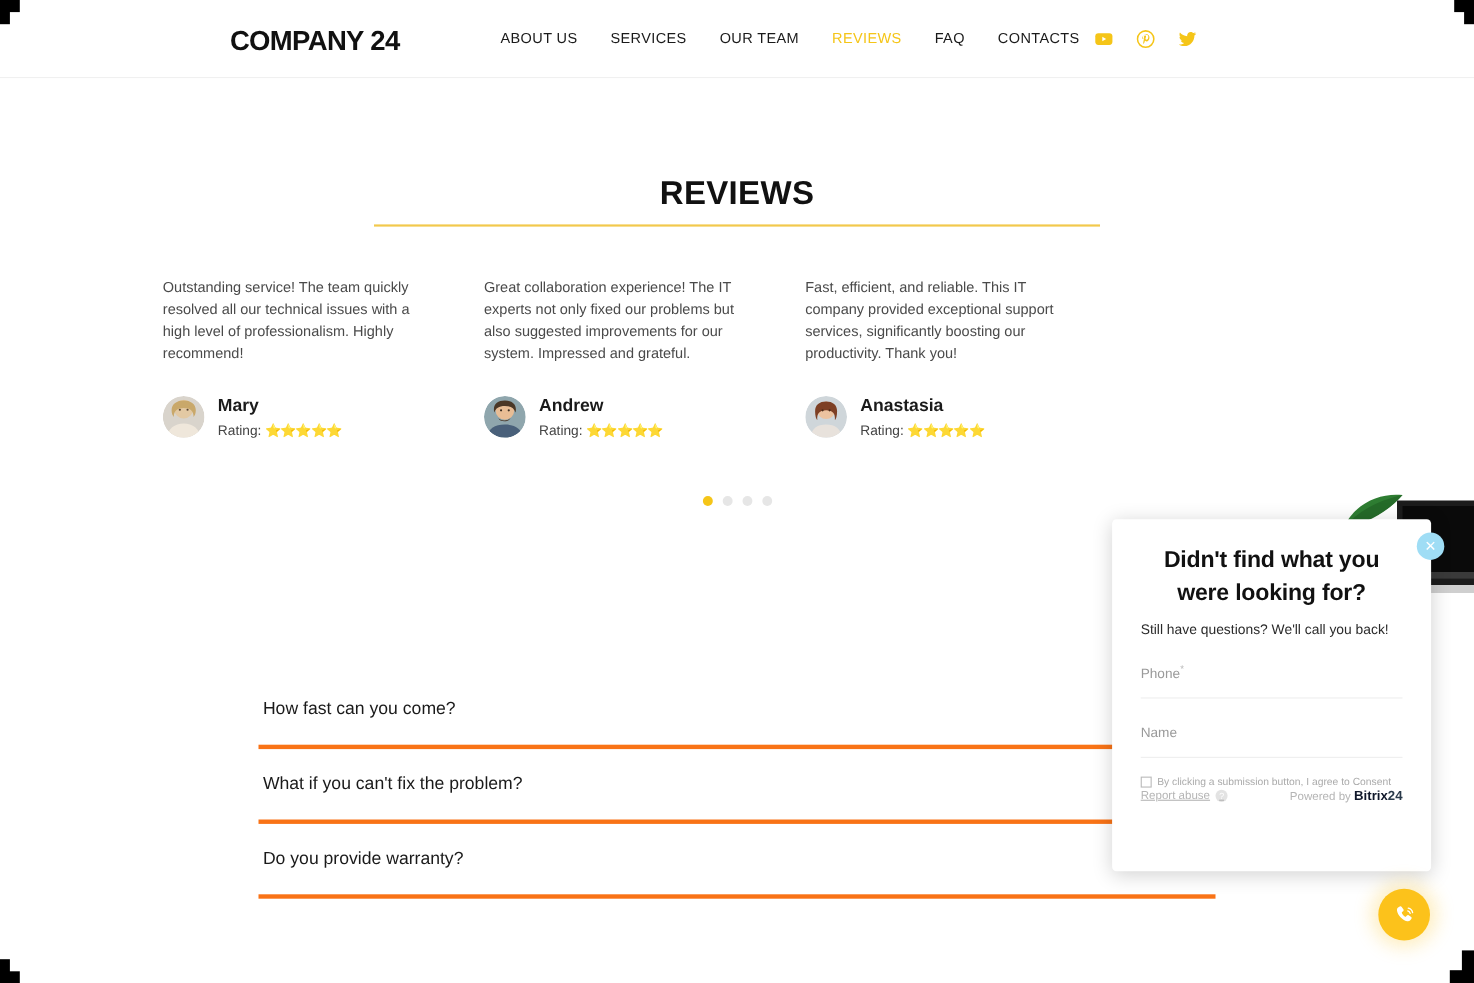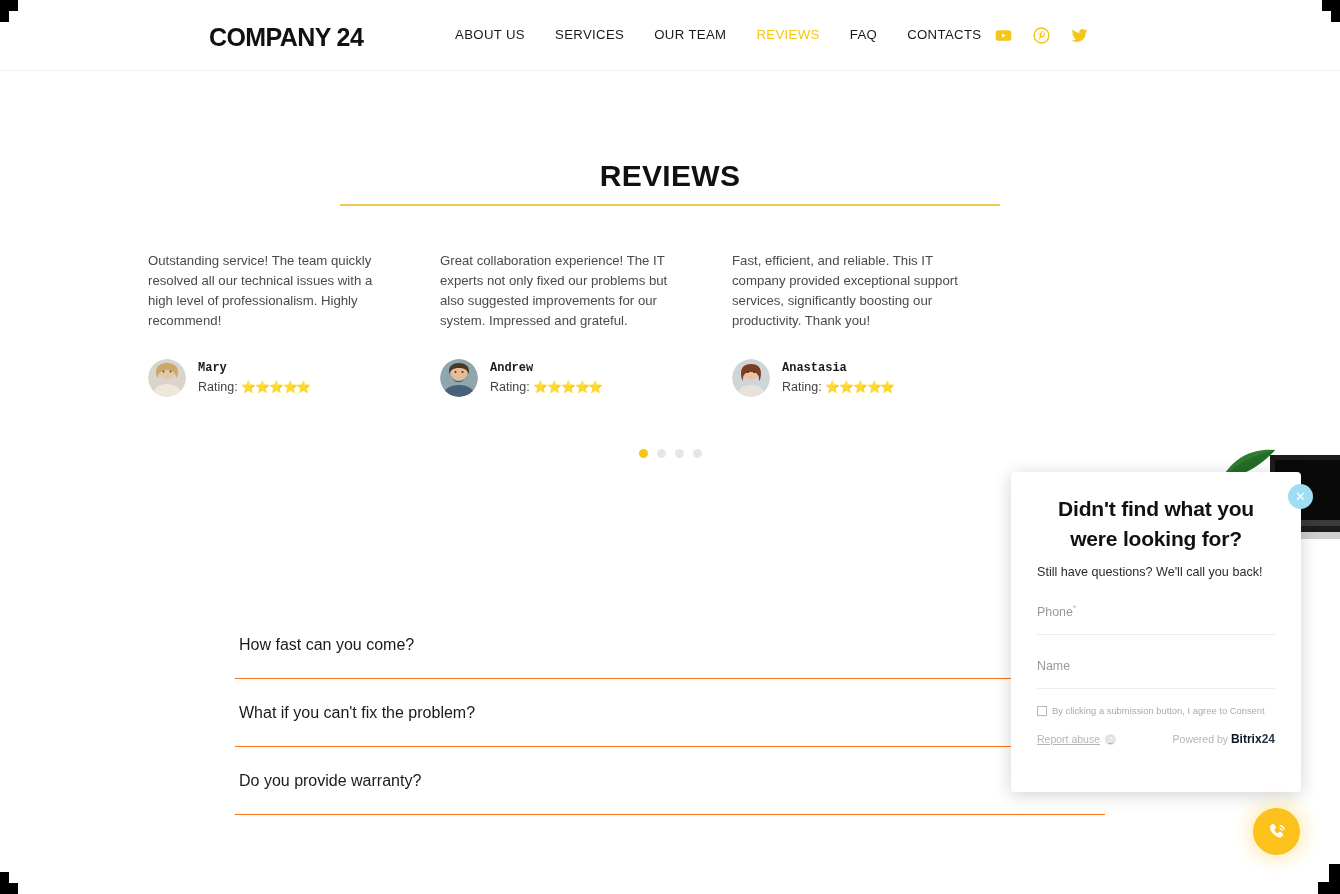--- a/index.html
+++ b/index.html
@@ -100,39 +100,39 @@
     color: #4a4a4a;
     width: 232px;
   }
   .review-author { display: flex; align-items: center; margin-top: 28px; gap: 12px; }
   .avatar {
     width: 38px; height: 38px; border-radius: 50%;
     overflow: hidden; flex: 0 0 38px; position: relative;
   }
   .avatar svg { display: block; width: 38px; height: 38px; }
   .author-meta { line-height: 1.35; }
-  .author-name { font-size: 12px; font-weight: 700; color: #1a1a1a; font-family: Liberation Mono, monospace; }
+  .author-name { font-size: 16px; font-weight: 700; color: #1a1a1a; }
   .author-rating { font-size: 12.5px; color: #444; margin-top: 2px; white-space: nowrap; }
   .author-rating .stars { color: #f2c94c; letter-spacing: -1px; font-size: 12px; }
   .dots {
     display: flex; justify-content: center; gap: 9px;
     margin-top: 52px;
   }
   .dot { width: 9px; height: 9px; border-radius: 50%; background: #e6e6e6; }
   .dot.active { background: #f5c518; }
 
   
   .faq { position: relative; padding-top: 105px; }
   .faq-list { width: 870px; margin: 0 auto; margin-top: 48px; }
   .faq-item {
     height: 68px;
     display: flex;
     align-items: center;
     justify-content: space-between;
-    border-bottom: 1px solid #f97316;
+    border-bottom: 4px solid #f97316;
   }
   .faq-q { font-size: 16px; color: #1a1a1a; padding-left: 4px; }
   .faq-plus {
     width: 19px; height: 19px; border-radius: 50%;
     border: 1px solid #555; position: relative; flex: 0 0 19px;
   }
   .faq-plus::before, .faq-plus::after {
     content: ""; position: absolute; background: #555;
   }
   .faq-plus::before { left: 4px; right: 4px; top: 8px; height: 1px; }
@@ -205,21 +205,20 @@
     height: 40px;
     background: #00b3f0;
     border-radius: 3px;
     color: #fff;
     font-size: 13.5px;
     font-weight: 700;
     display: flex; align-items: center; justify-content: center;
     letter-spacing: 0.1px;
   }
   .popup-foot {
-    margin-top: 16px;
     display: flex; align-items: center; justify-content: space-between;
   }
   .report {
     font-size: 10.5px; color: #b5b5b5;
     text-decoration: underline;
     display: flex; align-items: center; gap: 5px;
   }
   .help-ico {
     width: 11px; height: 11px; border-radius: 50%;
     background: #e3e3e3; color: #fff;

